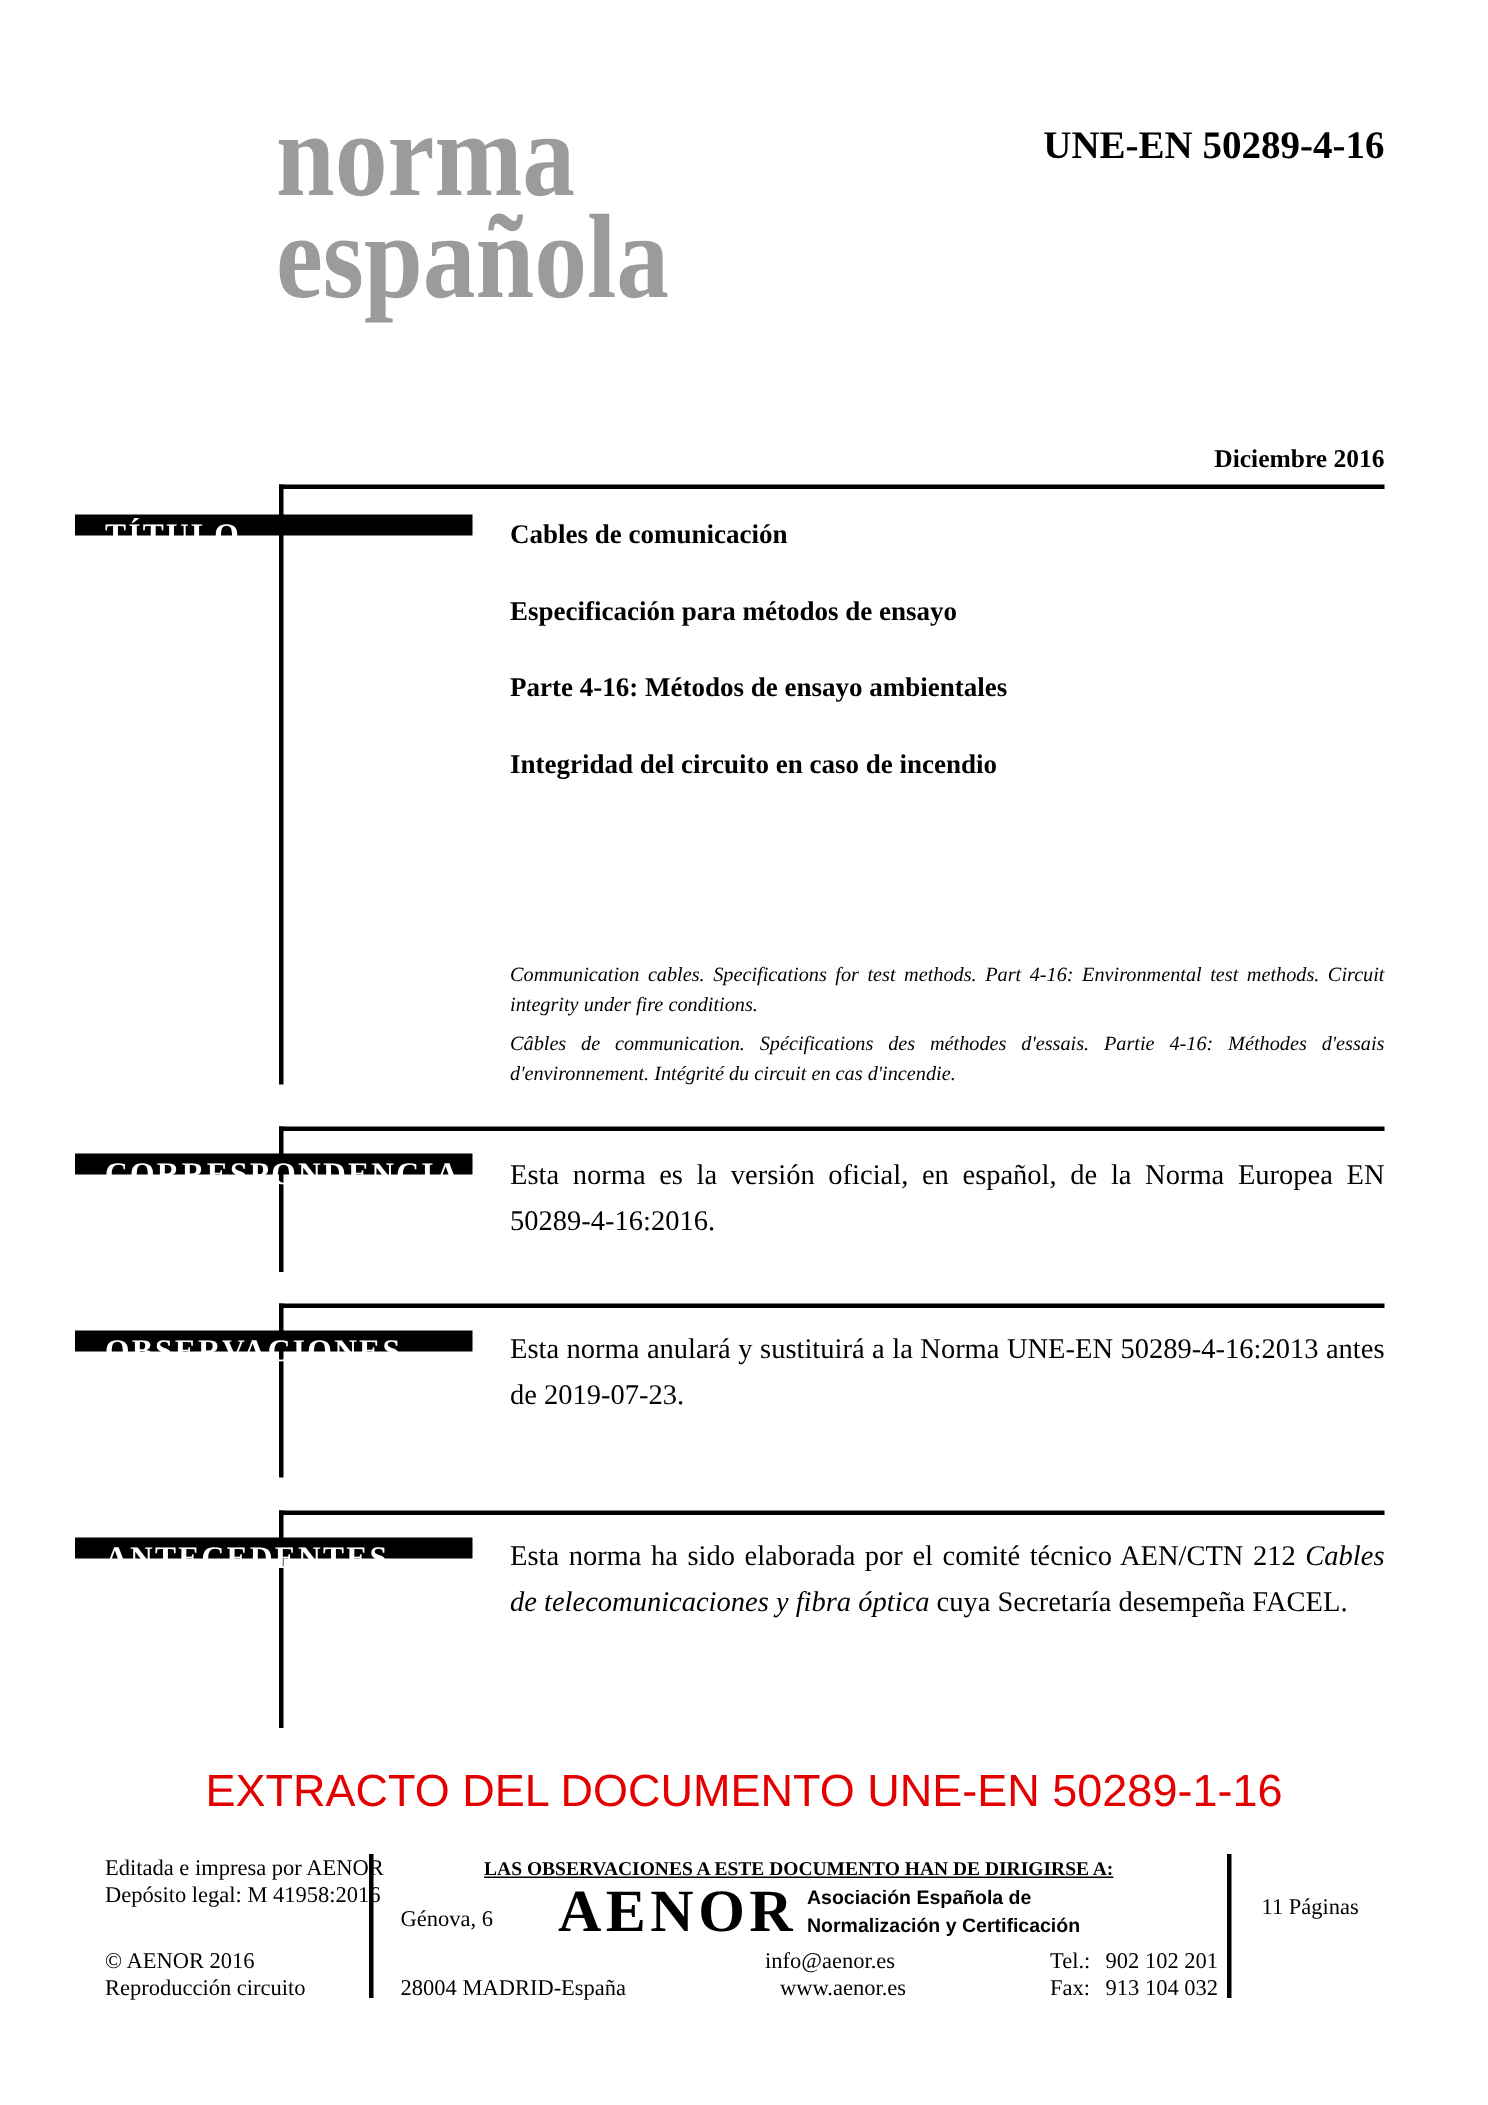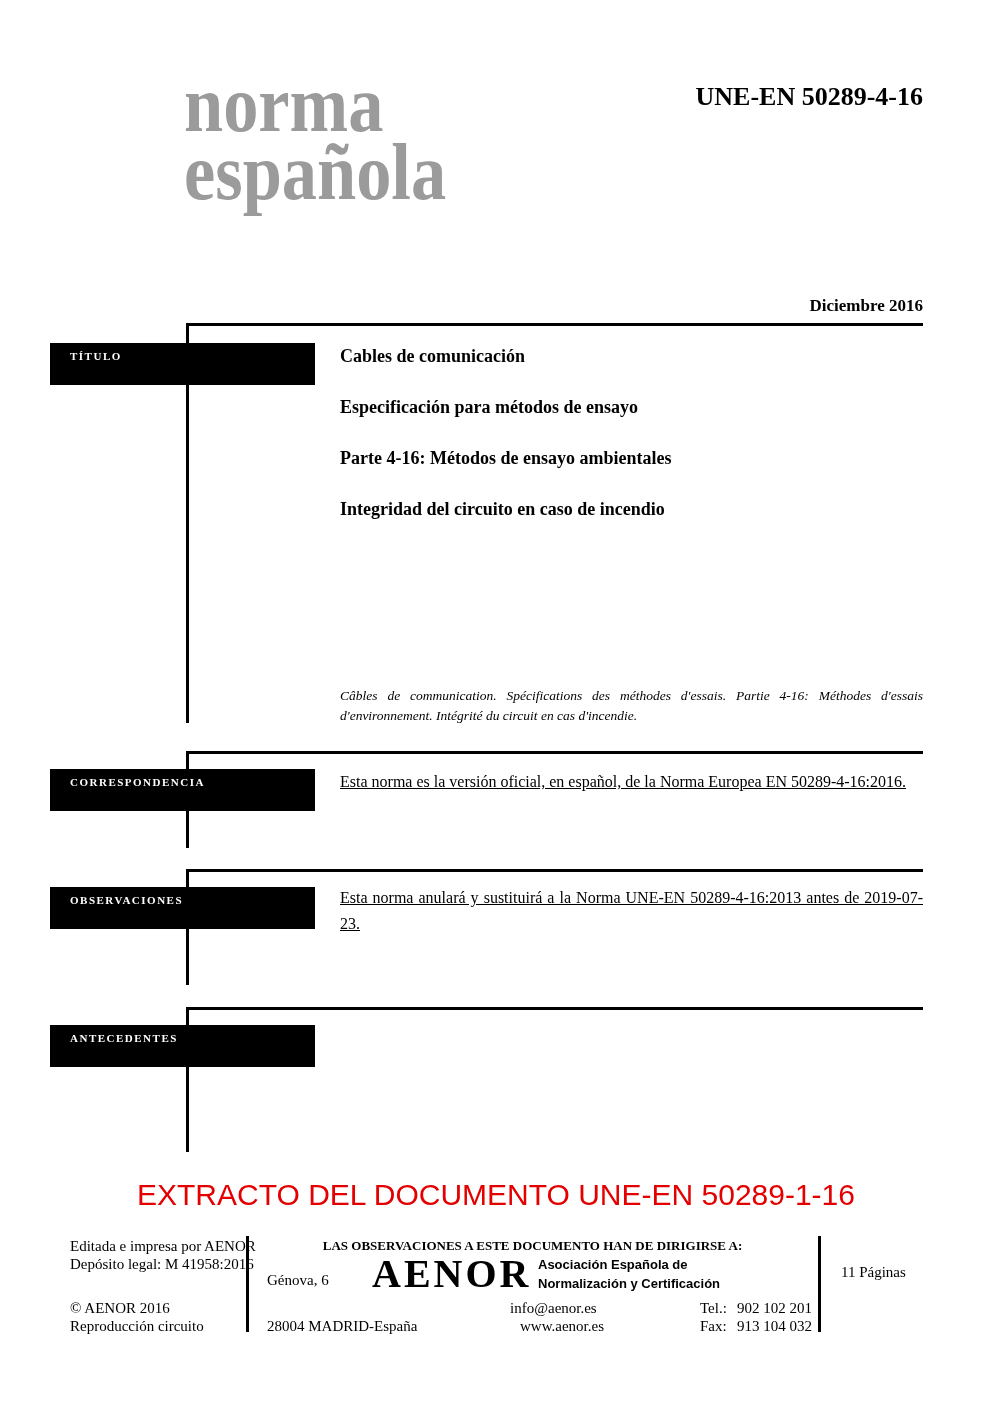--- a/index.html
+++ b/index.html
@@ -36,23 +36,23 @@
     font-weight:bold;
     font-size:17px;
   }
 
   
   .hline{left:186px;width:737px;height:3px;background:#000;}
   .vline{left:186px;width:3px;background:#000;}
 
   
   .label-box{
-    left:50px;width:265px;height:42px;
+    left:50px;width:265px;height:14px;
     background:#000;color:#fff;
-    font-weight:bold;font-size:11px;
+    font-weight:bold;font-size:21px;
     letter-spacing:1.5px;
     line-height:26px;
     padding-left:20px;
     box-sizing:border-box;
     white-space:nowrap;
   }
 
   .title-line{
     left:340px;
     font-weight:bold;font-size:18px;
@@ -60,24 +60,23 @@
   }
   .italic-par{
     left:340px;width:583px;
     font-style:italic;
     font-size:13.5px;
     line-height:1.5;
     text-align:justify;
   }
   .body-par{
     left:340px;width:583px;
-    font-size:16px;
+    font-size:19px;
     line-height:1.62;
     text-align:justify;
-    text-decoration:underline;
   }
 
   .extracto{
     left:0;right:0;top:1178px;
     text-align:center;
     font-family:"Liberation Sans", sans-serif;
     font-size:30px;
     color:#e40000;
     white-space:nowrap;
   }
@@ -99,20 +98,21 @@
     font-size:13px;
     line-height:19px;
     white-space:nowrap;
   }
   .obs-header{
     left:247px;width:571px;top:1238px;
     text-align:center;
     font-weight:bold;
     font-size:13px;
     white-space:nowrap;
+    text-decoration:underline;
   }
 </style>
 </head>
 <body>
 
 <div class="page">
 
   <div class="abs logo">
     <div>norma</div>
     <div>española</div>
@@ -121,35 +121,37 @@
   <div class="abs date">Diciembre 2016</div>
 
   <div class="abs hline" style="top:323px;"></div>
   <div class="abs vline" style="top:323px;height:400px;"></div>
 
   <div class="abs label-box" style="top:343px;">TÍTULO</div>
   <div class="abs title-line" style="top:346px;">Cables de comunicación</div>
   <div class="abs title-line" style="top:397px;">Especificación para métodos de ensayo</div>
   <div class="abs title-line" style="top:448px;">Parte 4-16: Métodos de ensayo ambientales</div>
   <div class="abs title-line" style="top:499px;">Integridad del circuito en caso de incendio</div>
+  <div class="abs italic-par" style="top:640px;">Communication cables. Specifications for test methods. Part 4-16: Environmental test methods. Circuit integrity under fire conditions.</div>
   <div class="abs italic-par" style="top:686px;">Câbles de communication. Spécifications des méthodes d'essais. Partie 4-16: Méthodes d'essais d'environnement. Intégrité du circuit en cas d'incendie.</div>
 
   <div class="abs hline" style="top:751px;"></div>
   <div class="abs vline" style="top:751px;height:97px;"></div>
   <div class="abs label-box" style="top:769px;">CORRESPONDENCIA</div>
   <div class="abs body-par" style="top:769px;">Esta norma es la versión oficial, en español, de la Norma Europea EN 50289-4-16:2016.</div>
 
   <div class="abs hline" style="top:869px;"></div>
   <div class="abs vline" style="top:869px;height:116px;"></div>
   <div class="abs label-box" style="top:887px;">OBSERVACIONES</div>
   <div class="abs body-par" style="top:885px;">Esta norma anulará y sustituirá a la Norma UNE-EN 50289-4-16:2013 antes de 2019-07-23.</div>
 
   <div class="abs hline" style="top:1007px;"></div>
   <div class="abs vline" style="top:1007px;height:145px;"></div>
   <div class="abs label-box" style="top:1025px;">ANTECEDENTES</div>
+  <div class="abs body-par" style="top:1023px;"><span>Esta norma ha sido elaborada por el comité técnico AEN/CTN 212 </span><span style="font-style:italic;">Cables de telecomunicaciones y fibra óptica</span><span> cuya Secretaría desempeña FACEL.</span></div>
 
   <div class="abs extracto">EXTRACTO DEL DOCUMENTO UNE-EN 50289-1-16</div>
 
   <div class="abs ft-divider" style="left:246px;"></div>
   <div class="abs ft-divider" style="left:818px;"></div>
 
   <div class="abs ft" style="left:70px;top:1237px;">Editada e impresa por AENOR</div>
   <div class="abs ft" style="left:70px;top:1255px;">Depósito legal: M 41958:2016</div>
   <div class="abs ft" style="left:70px;top:1299px;">© AENOR 2016</div>
   <div class="abs ft" style="left:70px;top:1317px;">Reproducción circuito</div>

